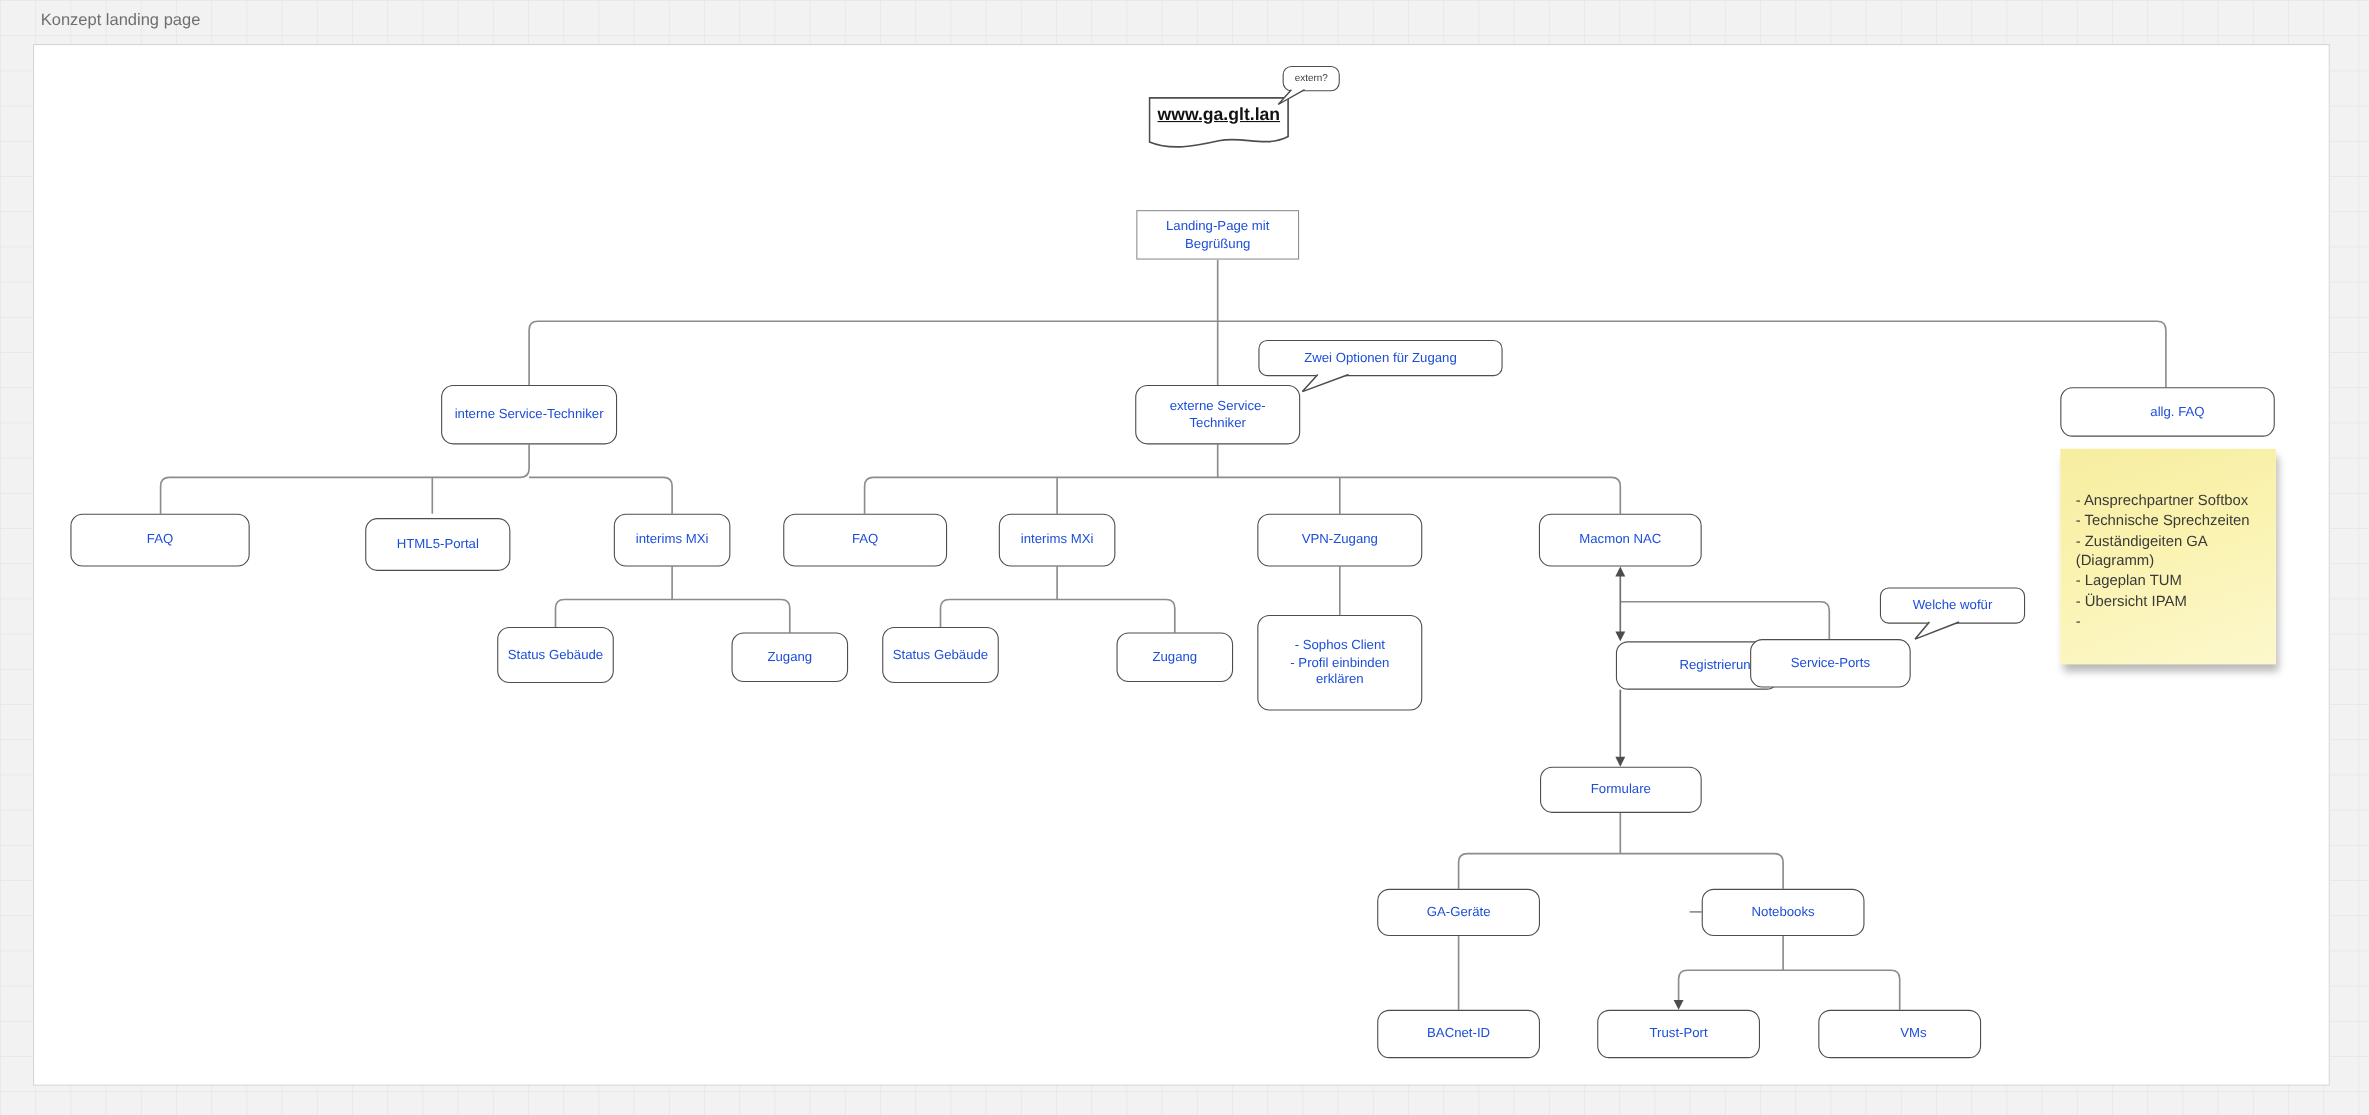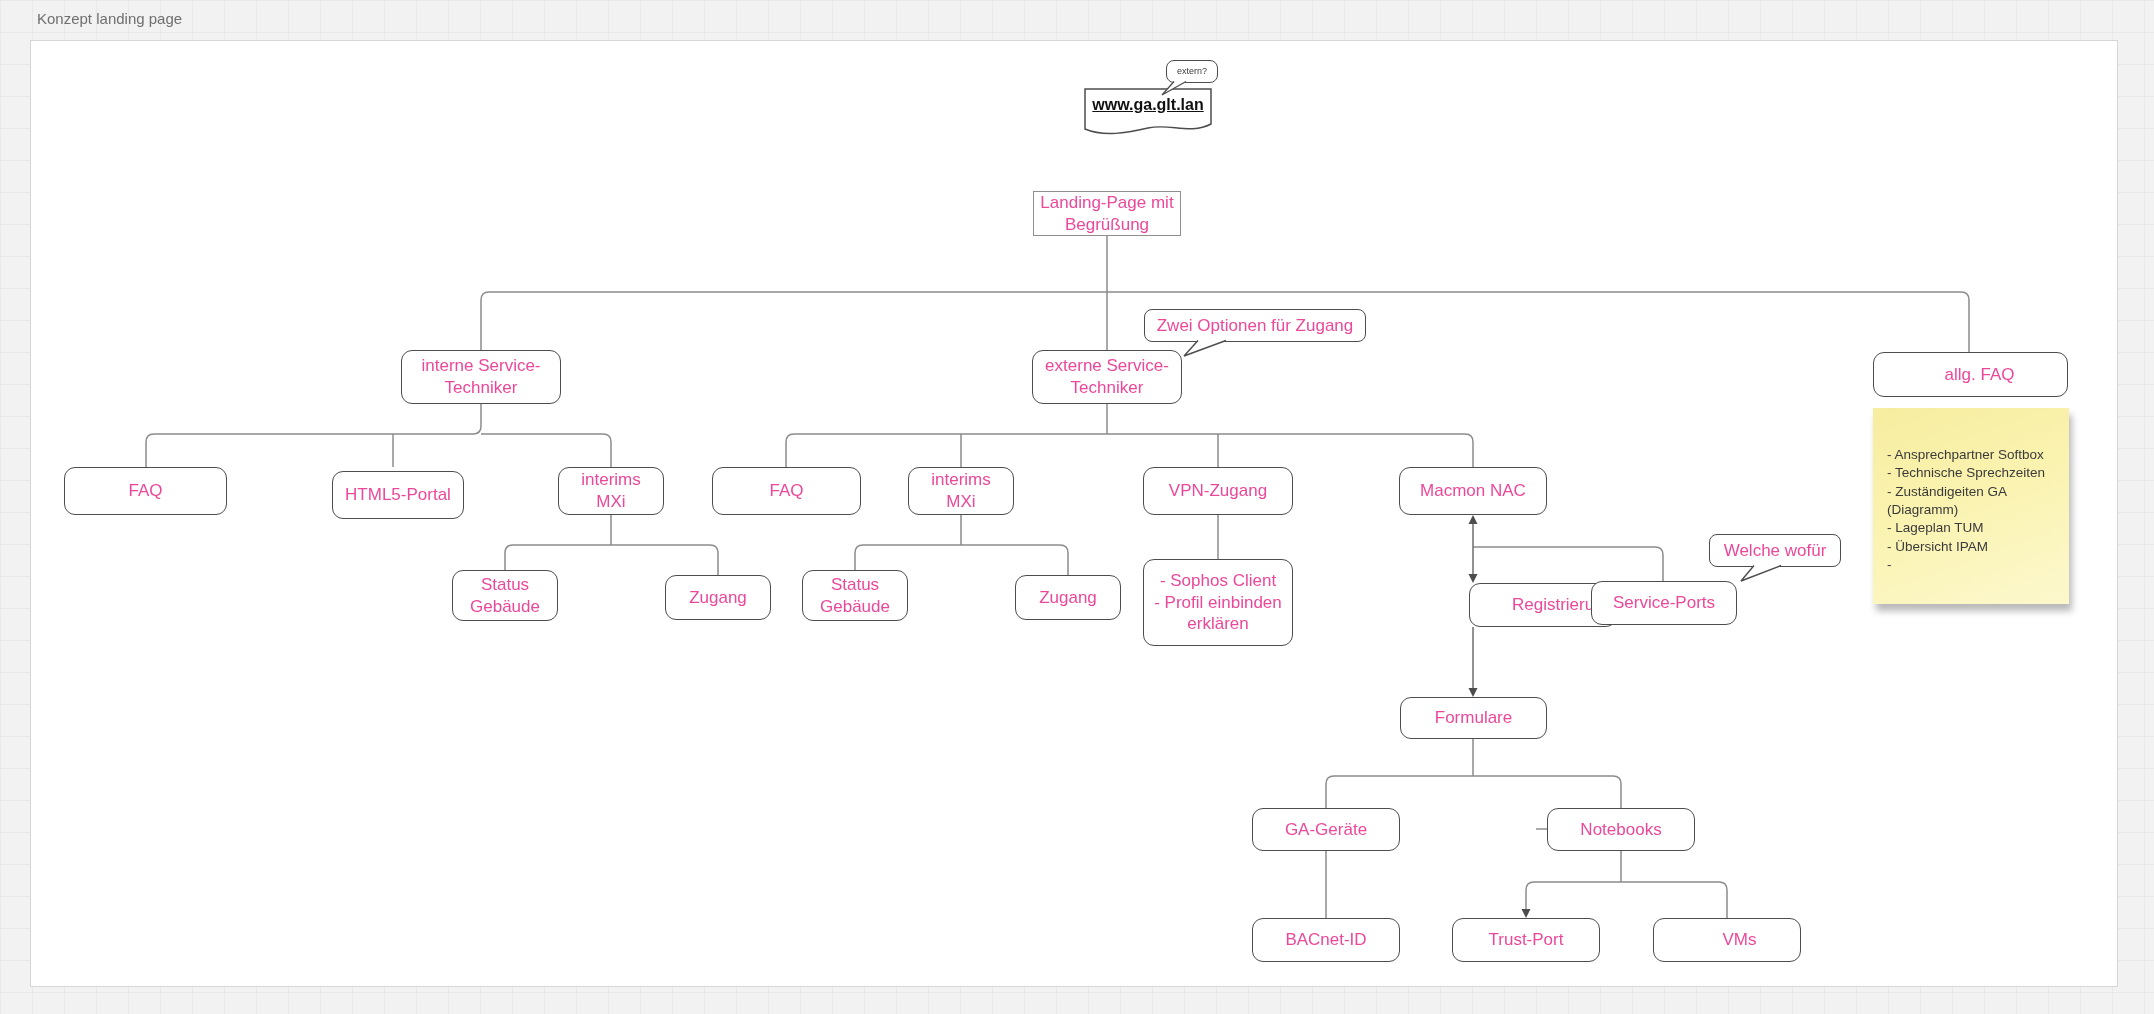--- a/index.html
+++ b/index.html
@@ -21,27 +21,27 @@
     position:absolute;left:30px;top:40px;width:2088px;height:947px;
     background:#ffffff;border:1px solid #d6d6d6;box-sizing:border-box;
   }
   svg.layer{position:absolute;left:0;top:0;width:2154px;height:1014px;pointer-events:none;}
   #edges{z-index:1;}
   #tails{z-index:3;}
   .node{
     position:absolute;z-index:2;box-sizing:border-box;
     background:#fff;border:1px solid #4d4d4d;border-radius:11px;
     display:flex;align-items:center;justify-content:center;text-align:center;
-    font-size:17px;line-height:1.28;color:#ec4899;padding:2px 6px;
+    font-size:12px;line-height:1.28;color:#1d4ed8;padding:2px 6px;
     white-space:pre-line;
   }
   .node.sharp{border-radius:0;border-color:#8f8f8f;}
   .node.callout{border-radius:8px;}
   .node.callout.small{font-size:9px;color:#3c3c3c;}
-  .doc-shape{position:absolute;z-index:2;margin-left:40px;}
+  .doc-shape{position:absolute;z-index:2;}
   .doc-shape .doc-label{
     position:absolute;left:0;top:8px;width:100%;text-align:center;
     font-size:16px;font-weight:bold;text-decoration:underline;color:#111;
   }
   .sticky-note{
     position:absolute;z-index:2;box-sizing:border-box;
     background:linear-gradient(160deg,#f7eda0 0%,#faf3b0 45%,#fcf8cd 100%);
     box-shadow:3px 7px 7px rgba(0,0,0,0.28);
     padding:38px 12px 12px 14px;
     font-size:13.5px;line-height:1.36;color:#3a3a3a;

